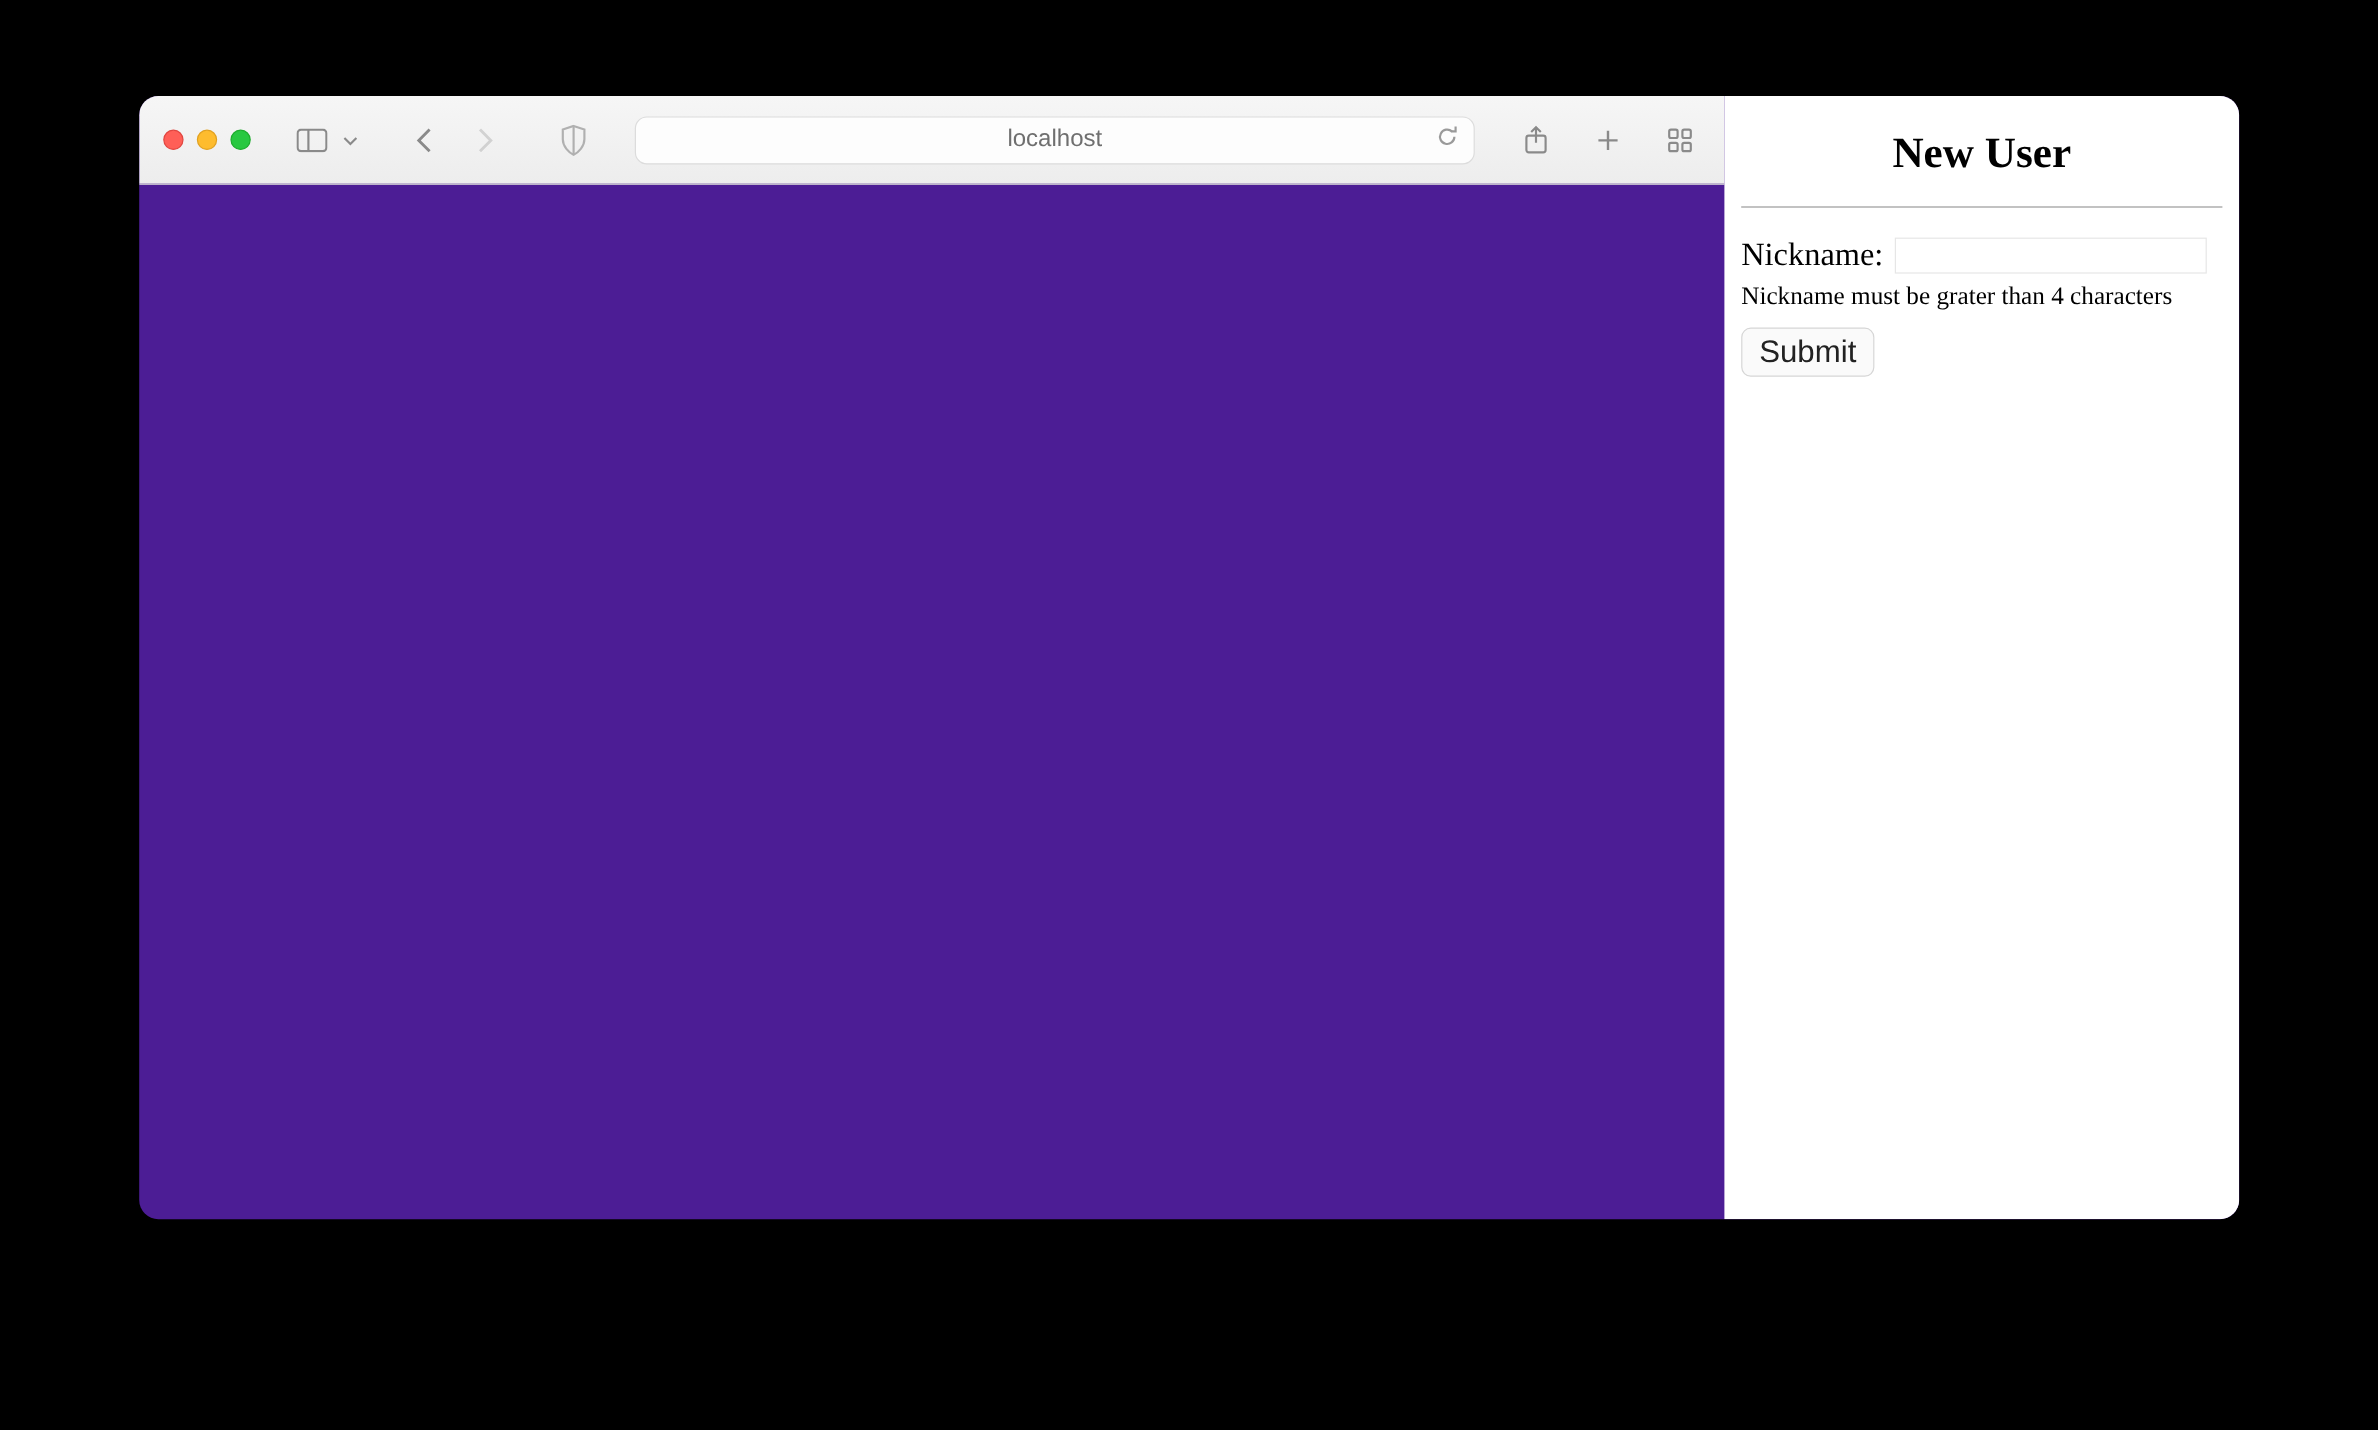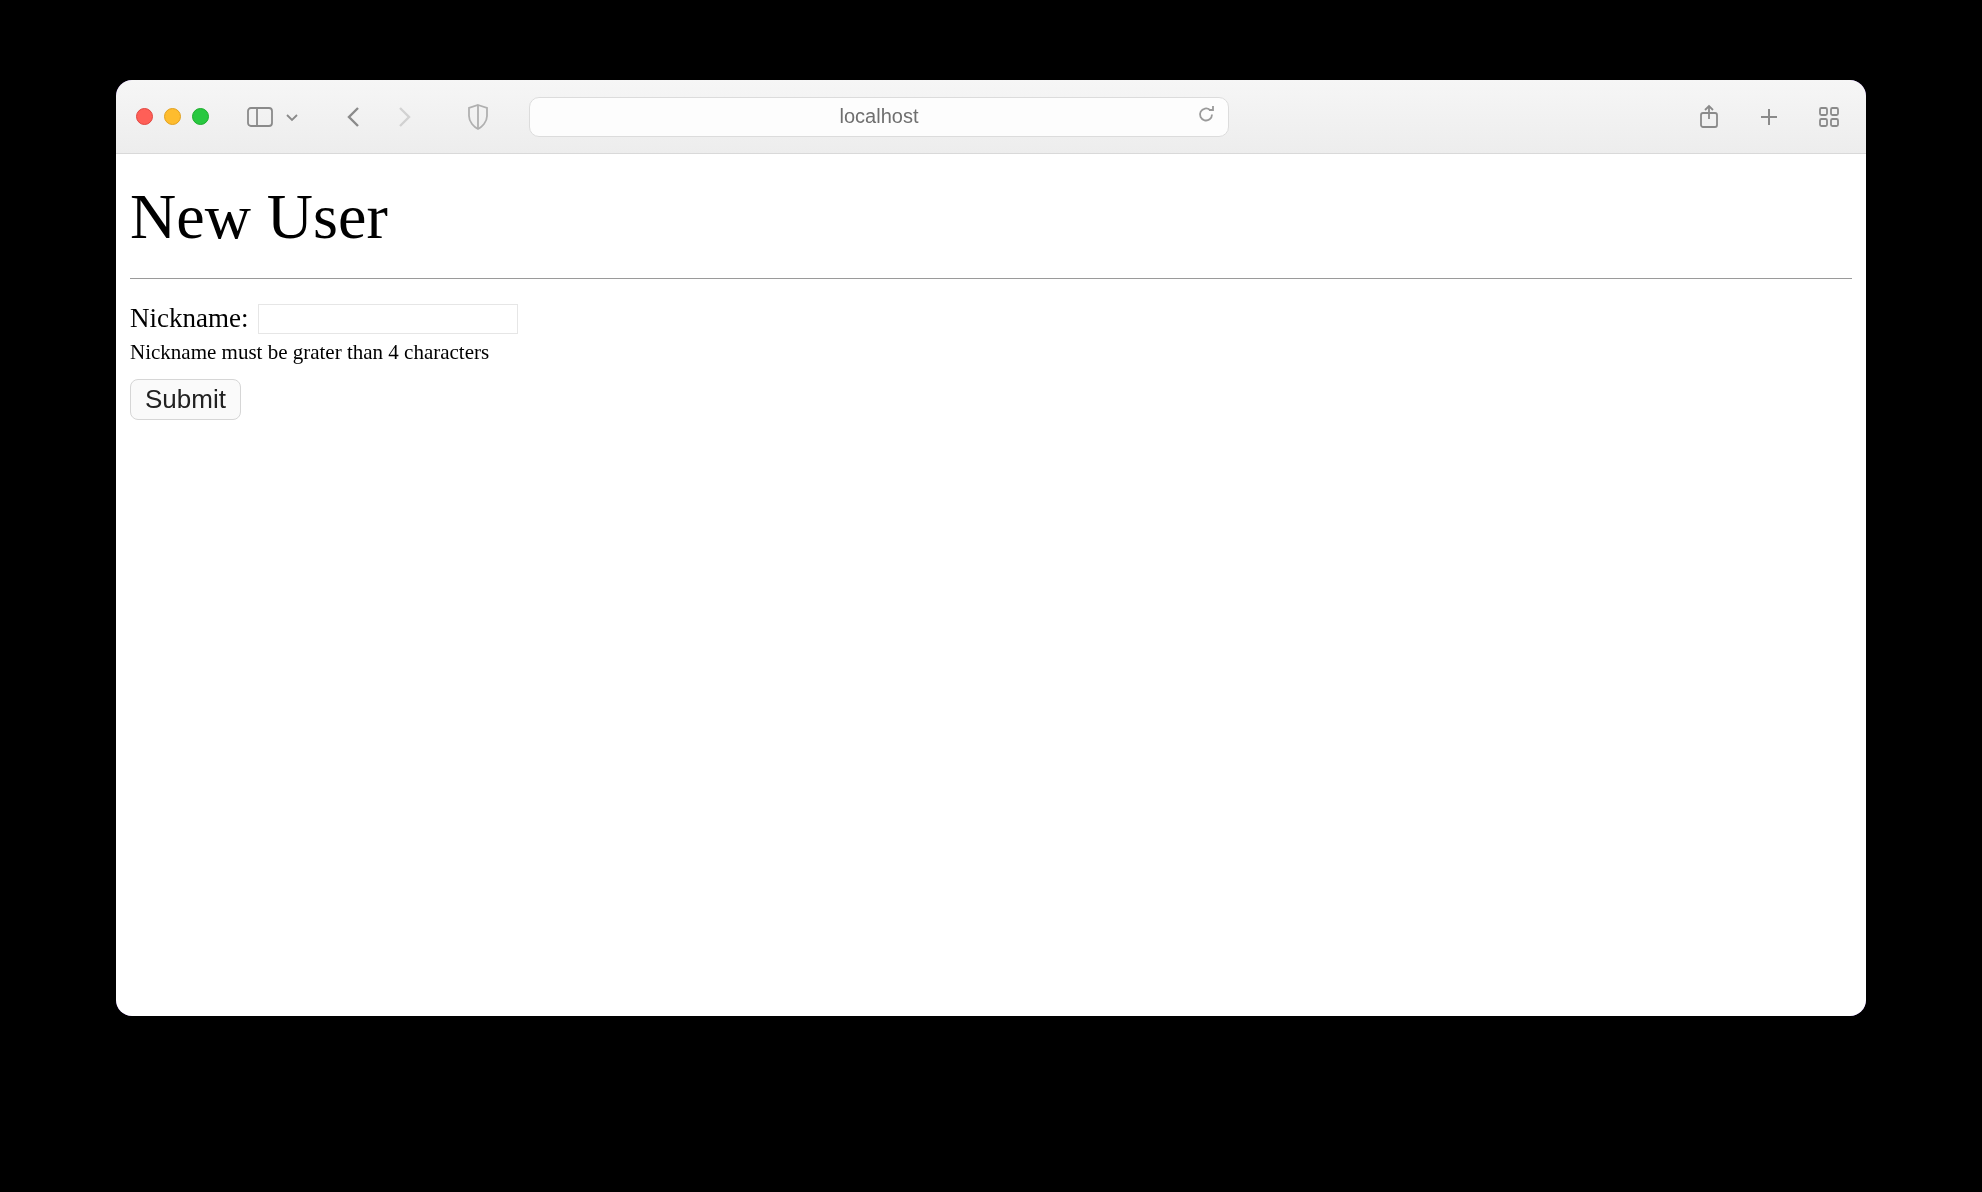--- a/index.html
+++ b/index.html
@@ -16,21 +16,21 @@
       padding-top: 80px;
     }
     .window {
       width: 1750px;
       height: 936px;
       background: #4c1d95;
       border-radius: 16px;
       overflow: hidden;
       box-shadow: 0 20px 60px rgba(0,0,0,0.5);
       display: flex;
-      flex-direction: column;
+      flex-direction: row;
     }
     .titlebar {
       height: 74px;
       background: linear-gradient(#f6f6f6, #ededed);
       border-bottom: 1px solid #d9d9d9;
       display: flex;
       align-items: center;
       padding: 0 20px;
       gap: 14px;
     }
@@ -83,23 +83,24 @@
     .right-icons { display:flex; align-items:center; gap: 26px; margin-left: 20px; }
 
     .content {
       flex: 1;
       background: #fff;
       padding: 8px 14px;
       font-family: "Times New Roman", Times, serif;
       color: #000;
     }
     .content h1 {
-      font-size: 64px;
-      font-weight: normal;
+      font-size: 36px;
+      font-weight: bold;
       margin: 18px 0 24px 0;
+      text-align: center;
     }
     .content hr {
       border: none;
       border-top: 1px solid #9a9a9a;
       margin: 18px 0 24px 0;
     }
     .form-row {
       font-size: 27px;
       margin: 6px 0;
       display: flex;

